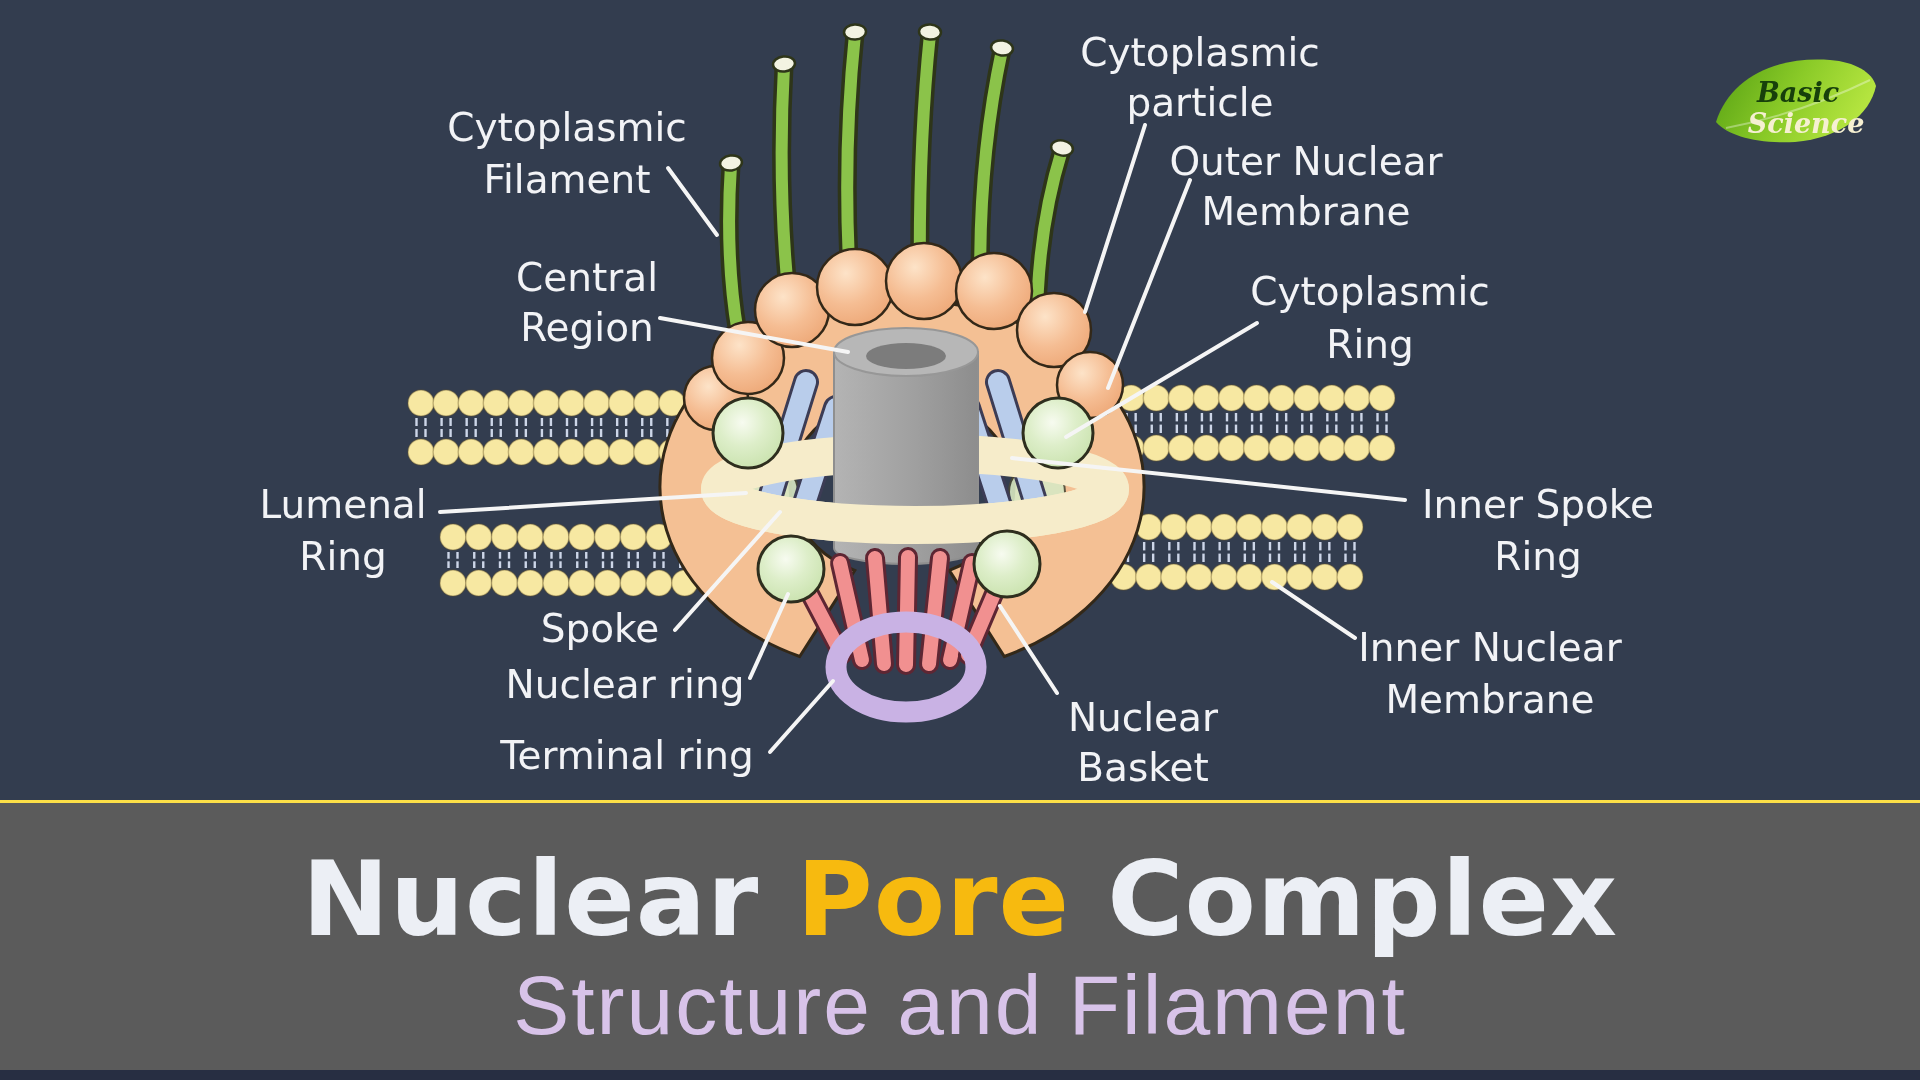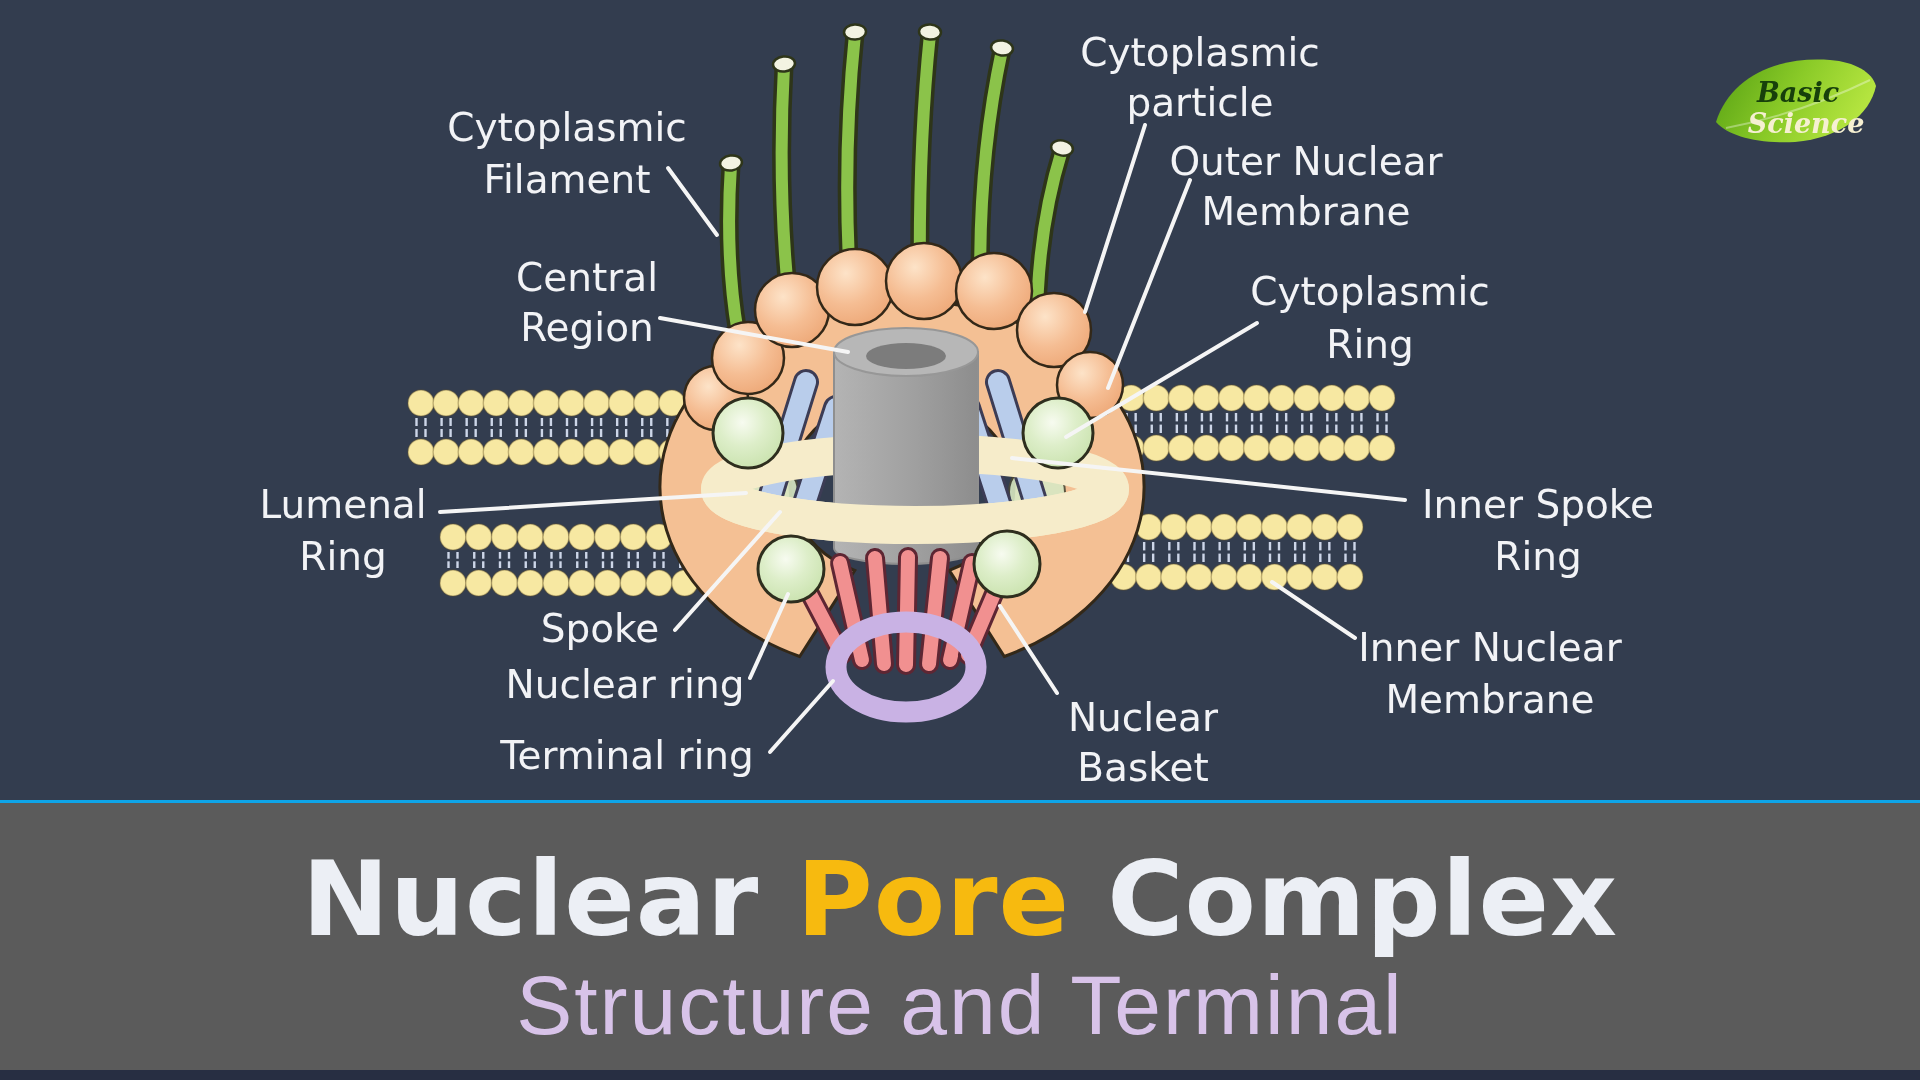--- a/index.html
+++ b/index.html
@@ -1,21 +1,21 @@
 <!DOCTYPE html>
 <html><head>
 <meta charset="utf-8">
 <style>
   html,body{margin:0;padding:0;background:#111;}
   #screen{position:relative;width:1920px;height:1080px;overflow:hidden;
           background:#333d4f;font-family:"DejaVu Sans",sans-serif;}
   #diagram-svg{position:absolute;left:0;top:0;}
   .dlabel{font-family:"DejaVu Sans",sans-serif;font-size:39px;fill:#f2f3f6;}
   #banner{position:absolute;left:0;top:800px;width:1920px;height:270px;
-          background:#5b5b5b;border-top:3px solid #0ea5e9;box-sizing:border-box;
+          background:#5b5b5b;border-top:3px solid #fde047;box-sizing:border-box;
           text-align:center;padding-top:44px;}
   #main-title{font-family:"DejaVu Sans",sans-serif;font-weight:bold;
           font-size:104px;line-height:1.0;letter-spacing:1px;}
   #sub-title{font-family:"Liberation Sans",sans-serif;font-size:84px;
           line-height:1.0;margin-top:12px;letter-spacing:2px;}
   #bottom-strip{position:absolute;left:0;top:1070px;width:1920px;height:10px;}
   #logo{position:absolute;left:0;top:0;}
 </style>
 </head>
 <body>
@@ -499,17 +499,17 @@
       <path d="M 1726 128 Q 1800 114 1870 80" fill="none" stroke="rgba(255,255,255,0.35)" stroke-width="2"></path>
       <text x="1798" y="102" text-anchor="middle" fill="#17400b" font-family="DejaVu Serif, serif" font-style="italic" font-weight="bold" font-size="27">Basic</text>
       <text x="1806" y="133" text-anchor="middle" fill="#f6f0d2" font-family="DejaVu Serif, serif" font-style="italic" font-weight="bold" font-size="27">Science</text>
     </g>
   </svg>
 
   <div id="banner">
     <div id="main-title">
       <span style="color:#eceff5">Nuclear </span><span style="color:#f7ba0f">Pore</span><span style="color:#eceff5"> Complex</span>
     </div>
-    <div id="sub-title" style="color:#d8c3e9">Structure and Terminal</div>
+    <div id="sub-title" style="color:#d8c3e9">Structure and Filament</div>
   </div>
 
   <div id="bottom-strip" style="background:#272e42"></div>
 </div>
 
 </body></html>

